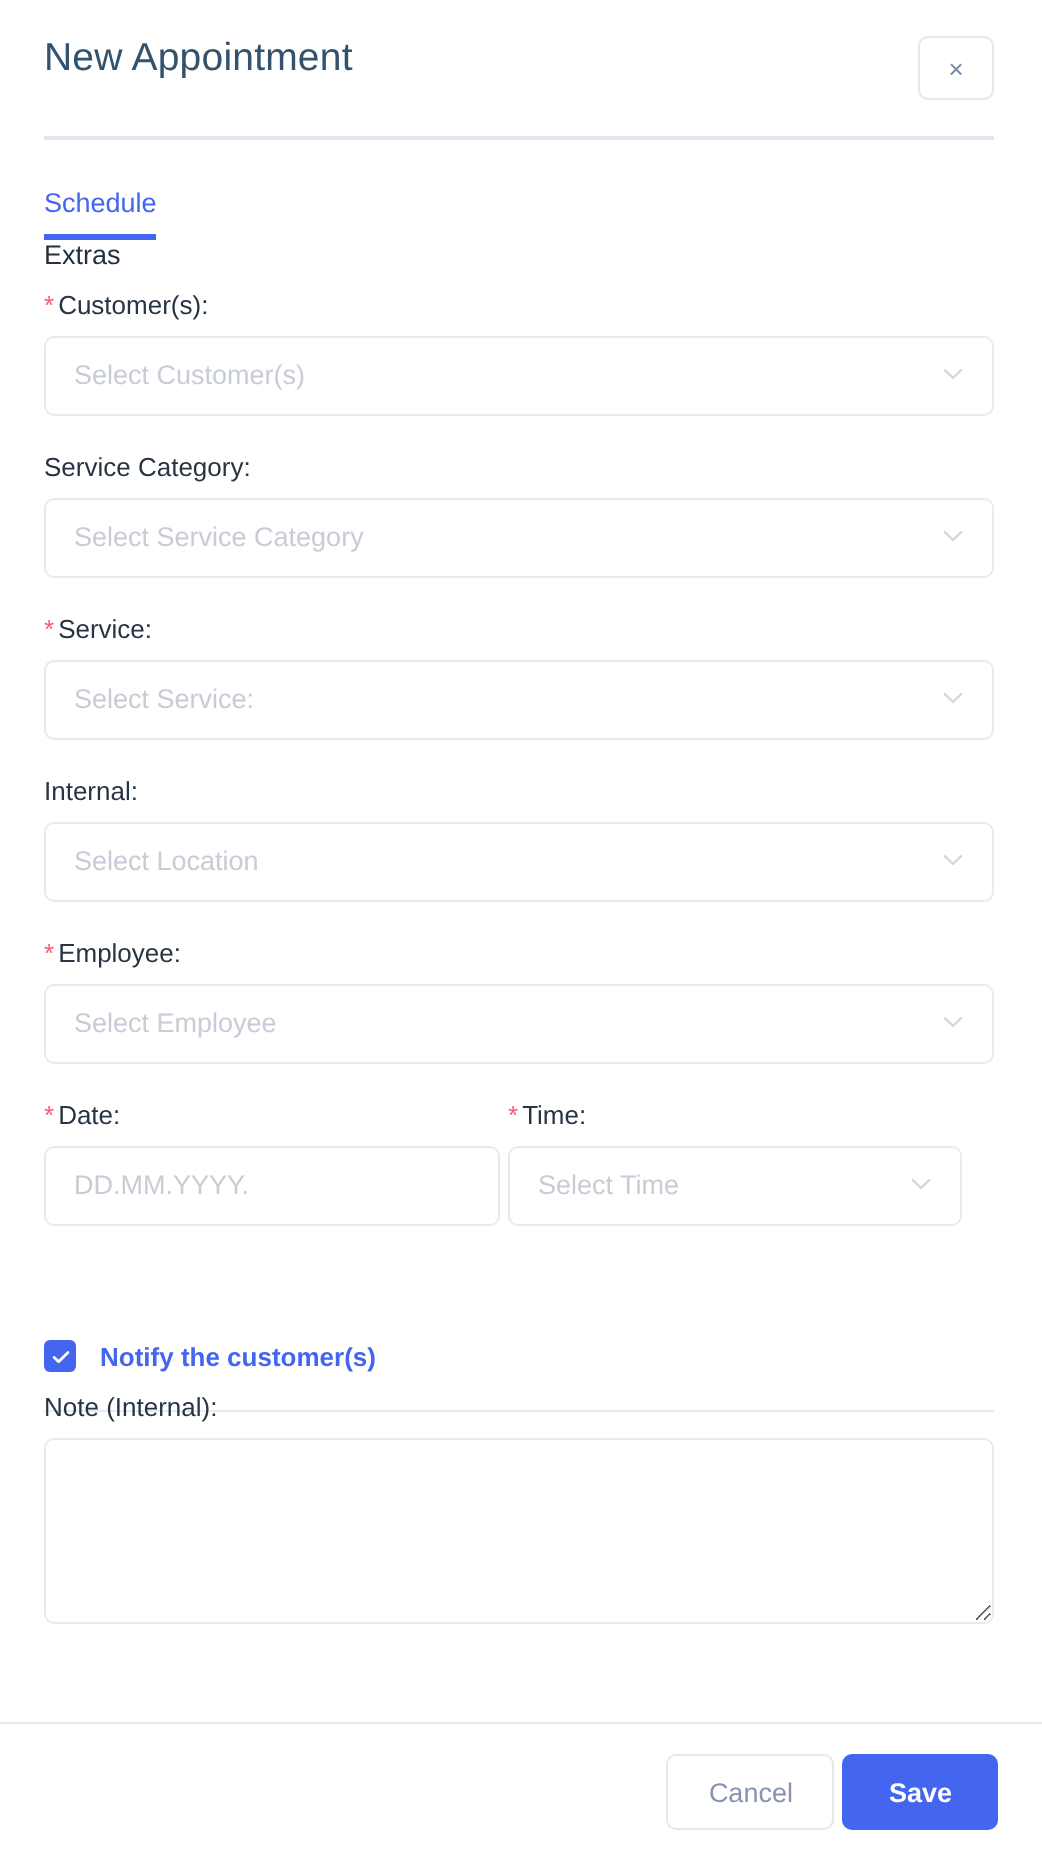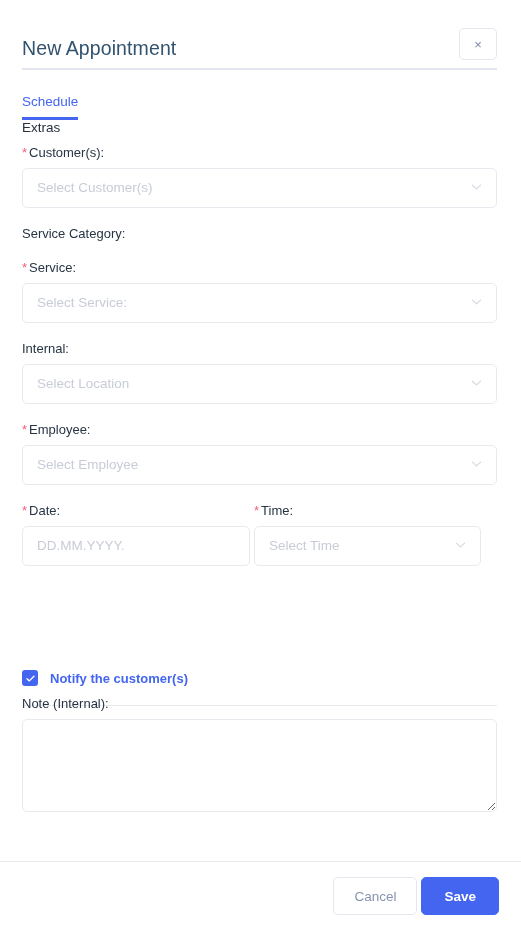--- a/index.html
+++ b/index.html
@@ -15,21 +15,21 @@
     width: 521px; height: 930px;
     background: #ffffff;
     overflow: hidden;
   }
 
   
   .modal-header {
     position: absolute;
     left: 22px; top: 18px;
     width: 475px; height: 42px;
-    display: flex; align-items: flex-end; justify-content: space-between;
+    display: flex; align-items: flex-start; justify-content: space-between;
   }
   .modal-title {
     font-size: 19.5px;
     color: #32526e;
     font-weight: 400;
     letter-spacing: .1px;
     white-space: nowrap;
   }
   .close-button {
     width: 38px; height: 32px;
@@ -255,20 +255,28 @@
         <span class="chevron-down-icon">
           <svg viewBox="0 0 12 12" width="11" height="11">
               <path d="M1.5 4 L6 8.2 L10.5 4" fill="none" stroke="#d4d8e1" stroke-width="1.3" stroke-linecap="round" stroke-linejoin="round"></path>
             </svg>
         </span>
       </div>
     </div>
 
     <div class="field">
       <label class="field-label">Service Category:</label>
+      <div class="control">
+        <span class="placeholder">Select Service Category</span>
+        <span class="chevron-down-icon">
+          <svg viewBox="0 0 12 12" width="11" height="11">
+              <path d="M1.5 4 L6 8.2 L10.5 4" fill="none" stroke="#d4d8e1" stroke-width="1.3" stroke-linecap="round" stroke-linejoin="round"></path>
+            </svg>
+        </span>
+      </div>
     </div>
 
     <div class="field">
       <label class="field-label">
         <span class="req-star">*</span><span>Service:</span>
       </label>
       <div class="control">
         <span class="placeholder">Select Service:</span>
         <span class="chevron-down-icon">
           <svg viewBox="0 0 12 12" width="11" height="11">

